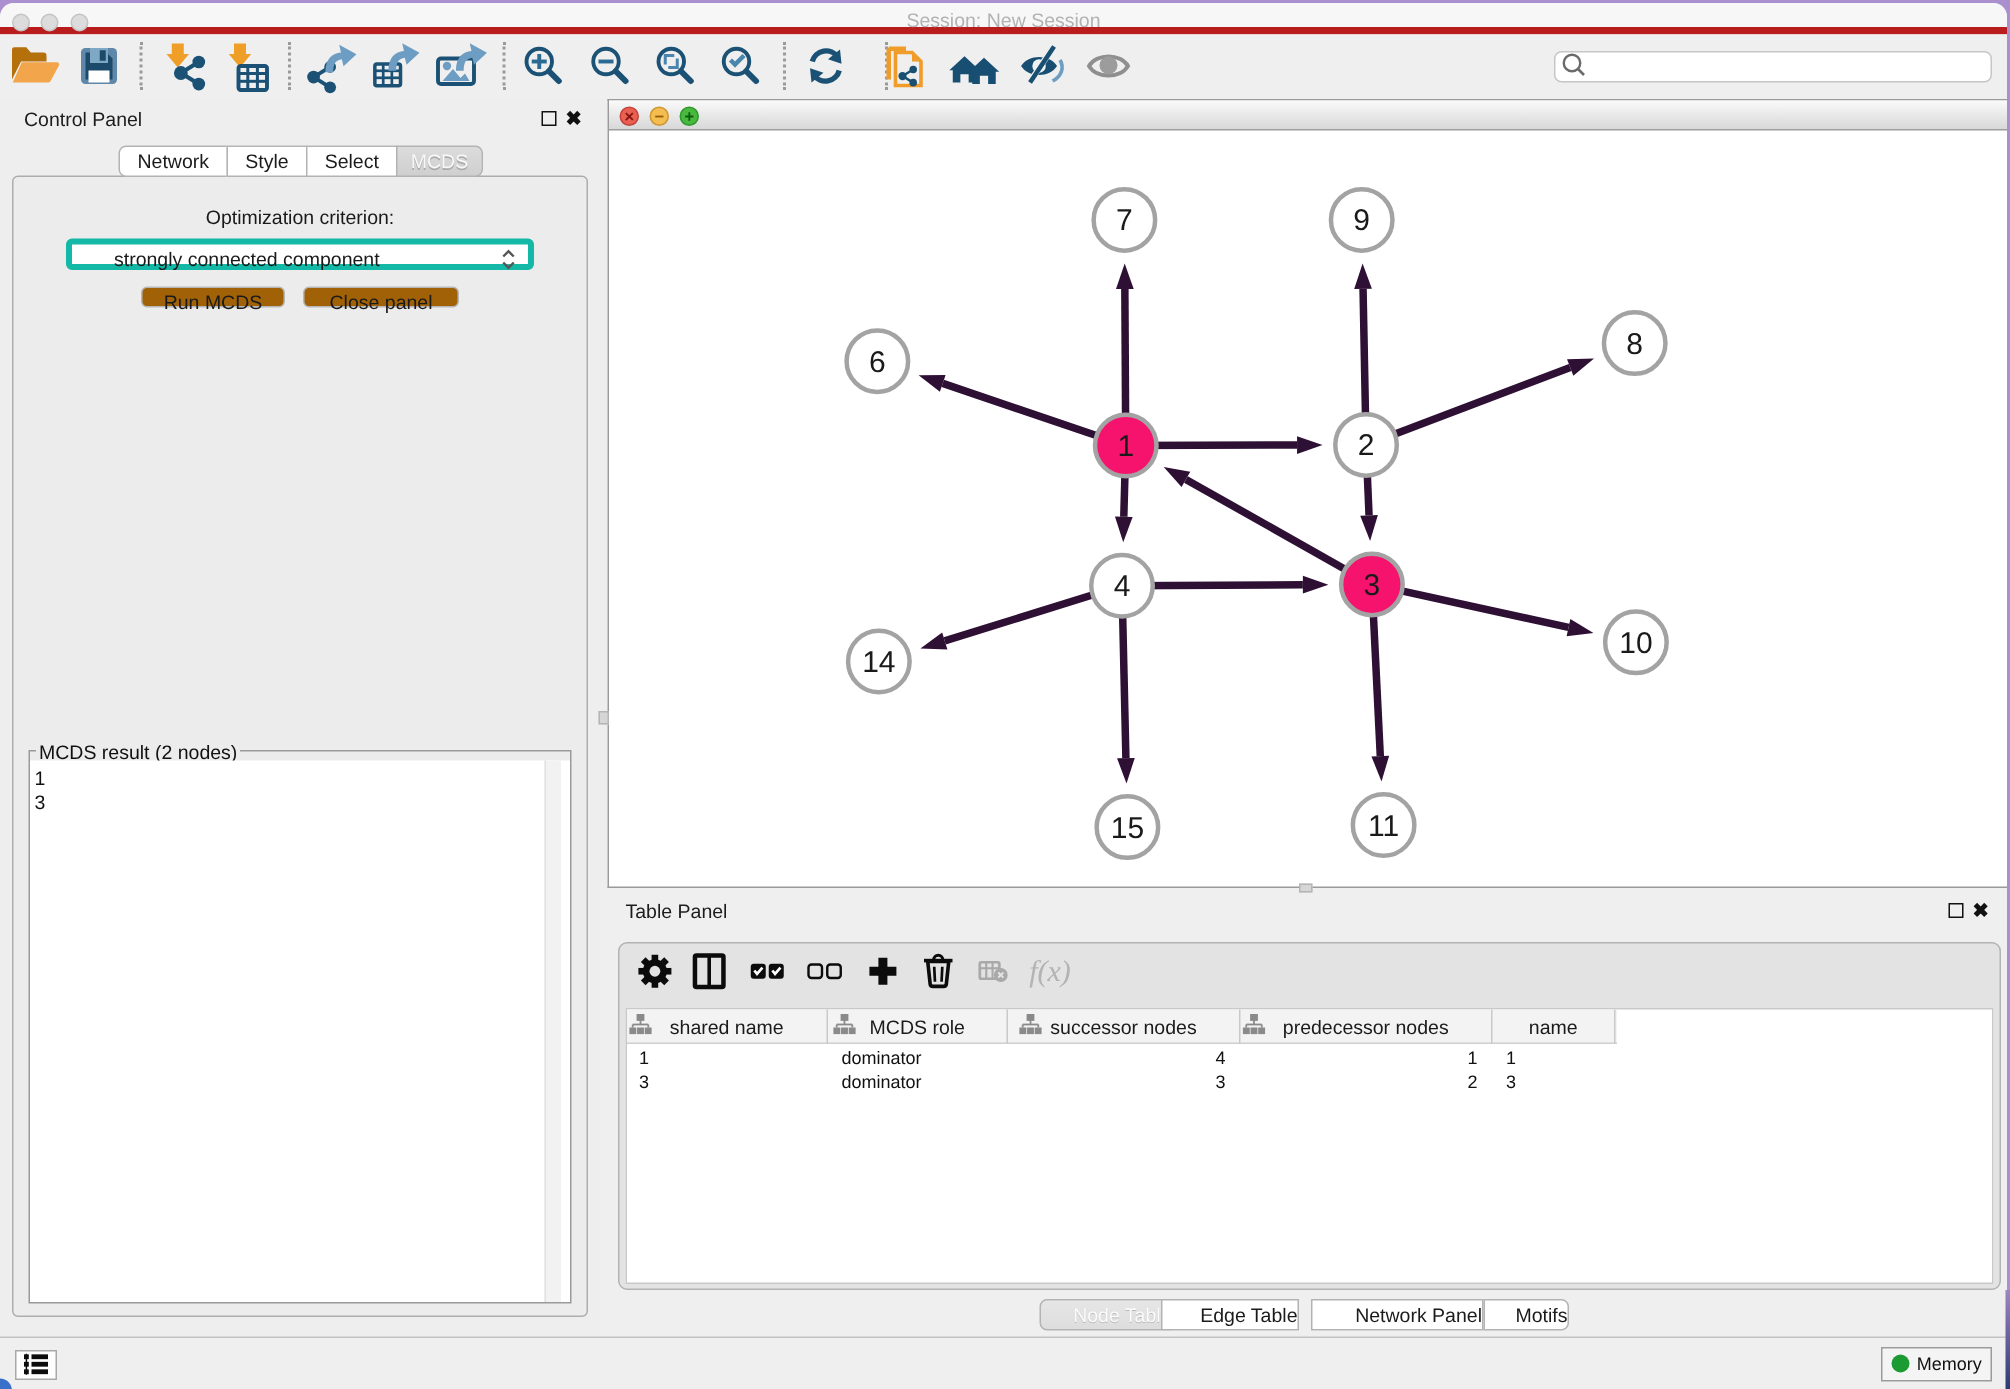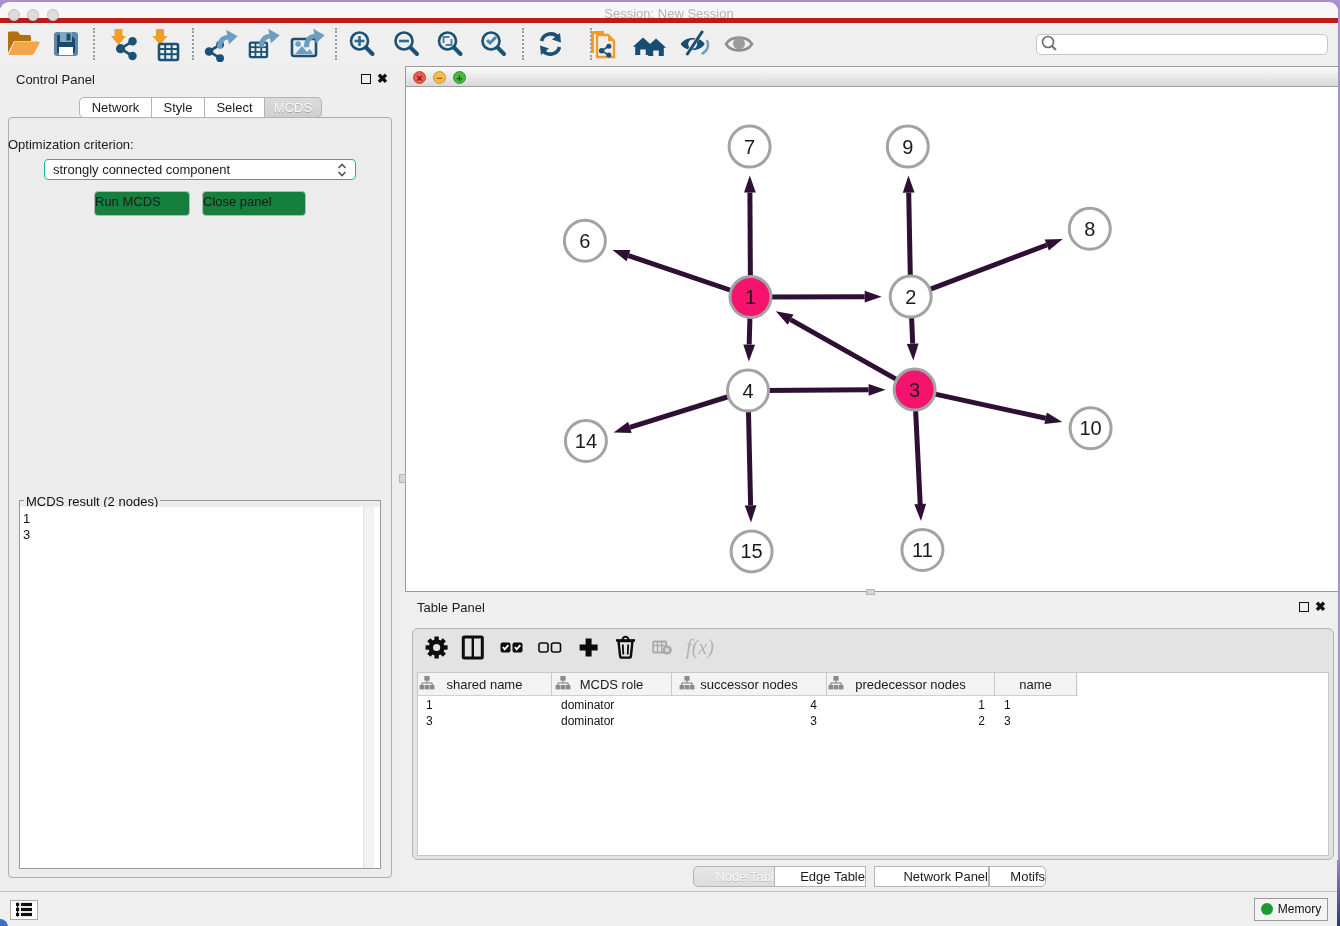--- a/index.html
+++ b/index.html
@@ -13,23 +13,23 @@
 .sep{position:absolute;top:5px;height:32px;width:0;border-left:2px dotted #9a9a9a}
 #searchbox{position:absolute;left:1036px;top:11px;width:292px;height:21px;background:#fff;border:1px solid #c6c6c6;border-radius:5px}
 
 #cpanel{position:absolute;left:0;top:64px;width:400px;height:824px;background:#eeeeee}
 #cp-head{position:absolute;left:16px;top:6px;font-size:13px;color:#1c1c1c}
 .winbtn-sq{position:absolute;width:10px;height:10px;border:1.5px solid #111}
 .winbtn-x{position:absolute;font-size:13px;font-weight:bold;color:#111;line-height:12px}
 #cp-body{position:absolute;left:8px;top:51px;width:384px;height:761px;background:#ececec;border:1px solid #adadad;border-radius:4px}
 .tab{position:absolute;top:31px;height:21px;font-size:13px;color:#1a1a1a;text-align:center;line-height:20px;background:#fff;border:1px solid #b3b3b3}
 #tab-mcds{background:linear-gradient(#dcdcdc,#cfcfcf);color:#f8f8f8;text-shadow:0 1px 0 #aaa;border-radius:0 5px 5px 0}
-#opt-label{position:absolute;left:8px;top:71px;width:384px;font-size:13px;color:#1a1a1a}
-#opt-select{position:absolute;left:44px;top:93px;width:312px;height:21px;background:#fff;border:1px solid #14b8a6;border-radius:4px;font-size:13px;color:#1a1a1a;line-height:19px;padding-left:8px}
-.btn{position:absolute;top:125px;height:25px;background:#15803d;border:1px solid #b7b7b7;border-radius:4px;font-size:13px;color:#1a1a1a;text-align:left;line-height:20px}
+#opt-label{position:absolute;left:8px;top:71px;width:384px;text-align:center;font-size:13px;color:#1a1a1a}
+#opt-select{position:absolute;left:44px;top:93px;width:312px;height:21px;background:#fff;border:4px solid #14b8a6;border-radius:4px;font-size:13px;color:#1a1a1a;line-height:19px;padding-left:28px}
+.btn{position:absolute;top:125px;height:14px;background:#a16207;border:1px solid #b7b7b7;border-radius:4px;font-size:13px;color:#1a1a1a;text-align:center;line-height:20px}
 #fieldset{position:absolute;left:19px;top:434px;width:362px;height:369px;border:1px solid #9a9a9a}
 #fs-legend{position:absolute;left:24px;top:428px;font-size:13px;color:#111;background:#ececec;padding:0 2px}
 #fs-white{position:absolute;left:20px;top:441px;width:360px;height:361px;background:#fff}
 #fs-scroll{position:absolute;left:343px;top:0px;width:11px;height:361px;background:#f2f2f2;border-left:1px solid #e0e0e0}
 #fs-text{position:absolute;left:3px;top:4px;font-size:13px;line-height:15.5px;color:#111}
 
 #netwin{position:absolute;left:405px;top:64px;width:933px;height:526px;border:1px solid #9a9a9a;border-right:none;background:#fff}
 #nettitle{position:absolute;left:0;top:0;width:932px;height:20px;background:linear-gradient(#fafafa,#d8d8d8);border-bottom:1px solid #9e9e9e}
 #nettitle .t{position:absolute;top:3px;left:0;width:932px;text-align:center;font-size:13px;color:#2a2a2a;font-weight:bold}
 .mac{position:absolute;top:3.5px;width:13px;height:13px;border-radius:50%;font-size:11px;font-weight:bold;text-align:center;line-height:13px}

